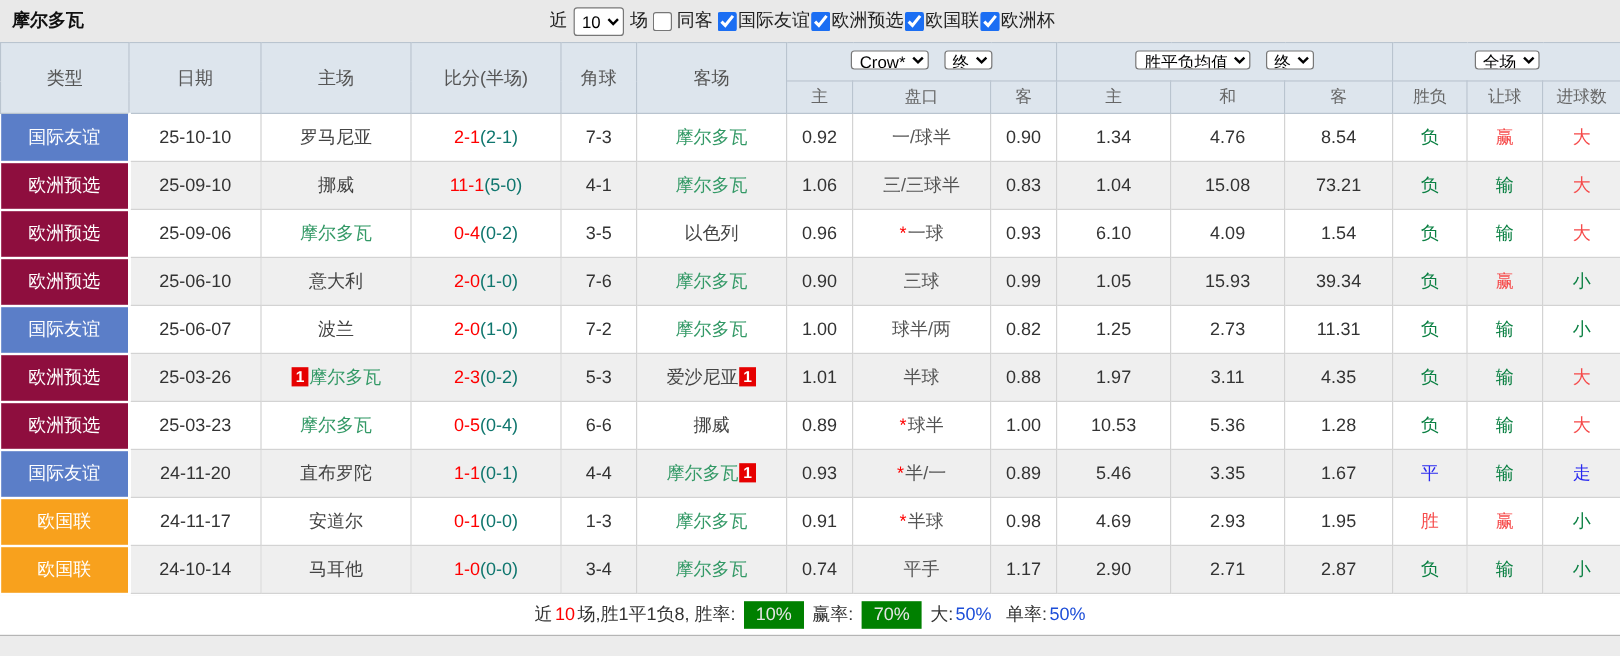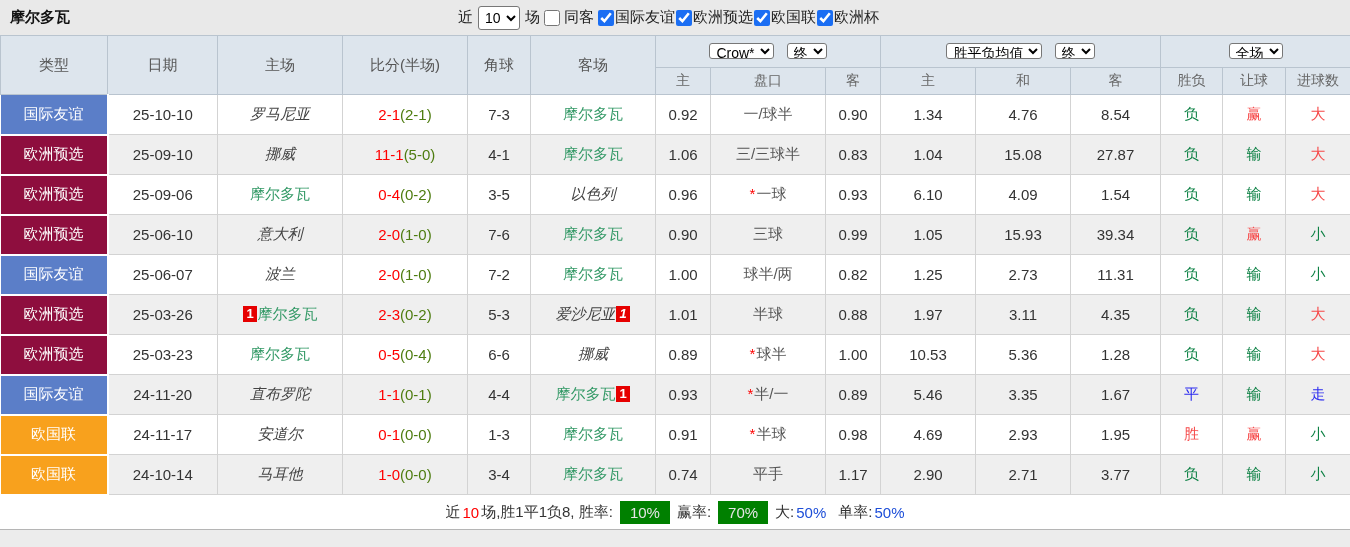--- a/index.html
+++ b/index.html
@@ -47,23 +47,23 @@
     border: 1px solid #d3d3d3; height: 40px; text-align: center;
     font-size: 15px; color: #333; padding: 0 2px; overflow: hidden; white-space: nowrap;
   }
   tbody tr.alt td { background: #efefef; }
   td.type-cell {
     color: #fff; border: none; border-bottom: 2px solid #fff; border-right: 2px solid #fff;
     font-size: 15px;
   }
   tbody tr.alt td.type-cell { background-clip: padding-box; }
   .team-green { color: #339966; }
-  .team { color: #444; font-style: italic; }
+  .team { color: #444; }
   .score-ft { color: #ff0000; }
-  .score-ht { color: #4d7c0f; }
+  .score-ht { color: #0f766e; }
   .handicap { color: #555; }
   .star { color: #ff0000; margin-right: 1px; }
   .r-red { color: #f64a4a; }
   .r-green { color: #0b8043; }
   .r-blue { color: #2a2af0; }
   .red-card {
     display: inline-block; background: #e60000; color: #fff; font-weight: bold;
     font-size: 13px; line-height: 16px; padding: 0 3px; margin: 0 1px; vertical-align: 1px;
   }
 
@@ -199,21 +199,21 @@
           <td>25-09-10</td>
           <td class="team">挪威</td>
           <td><span class="score-ft">11-1</span><span class="score-ht">(5-0)</span></td>
           <td>4-1</td>
           <td class="team-green">摩尔多瓦</td>
           <td>1.06</td>
           <td class="handicap">三/三球半</td>
           <td>0.83</td>
           <td>1.04</td>
           <td>15.08</td>
-          <td>27.87</td>
+          <td>73.21</td>
           <td class="r-green">负</td>
           <td class="r-green">输</td>
           <td class="r-red">大</td>
         </tr>
         <tr>
           <td class="type-cell" style="background: rgb(142, 14, 62);">欧洲预选</td>
           <td>25-09-06</td>
           <td class="team-green">摩尔多瓦</td>
           <td><span class="score-ft">0-4</span><span class="score-ht">(0-2)</span></td>
           <td>3-5</td>
@@ -335,21 +335,21 @@
           <td>24-10-14</td>
           <td class="team">马耳他</td>
           <td><span class="score-ft">1-0</span><span class="score-ht">(0-0)</span></td>
           <td>3-4</td>
           <td class="team-green">摩尔多瓦</td>
           <td>0.74</td>
           <td class="handicap">平手</td>
           <td>1.17</td>
           <td>2.90</td>
           <td>2.71</td>
-          <td>3.77</td>
+          <td>2.87</td>
           <td class="r-green">负</td>
           <td class="r-green">输</td>
           <td class="r-green">小</td>
         </tr>
       </tbody>
   </table>
 
   <div class="footer">
     <span>近</span>
       <span class="f-red">10</span>

